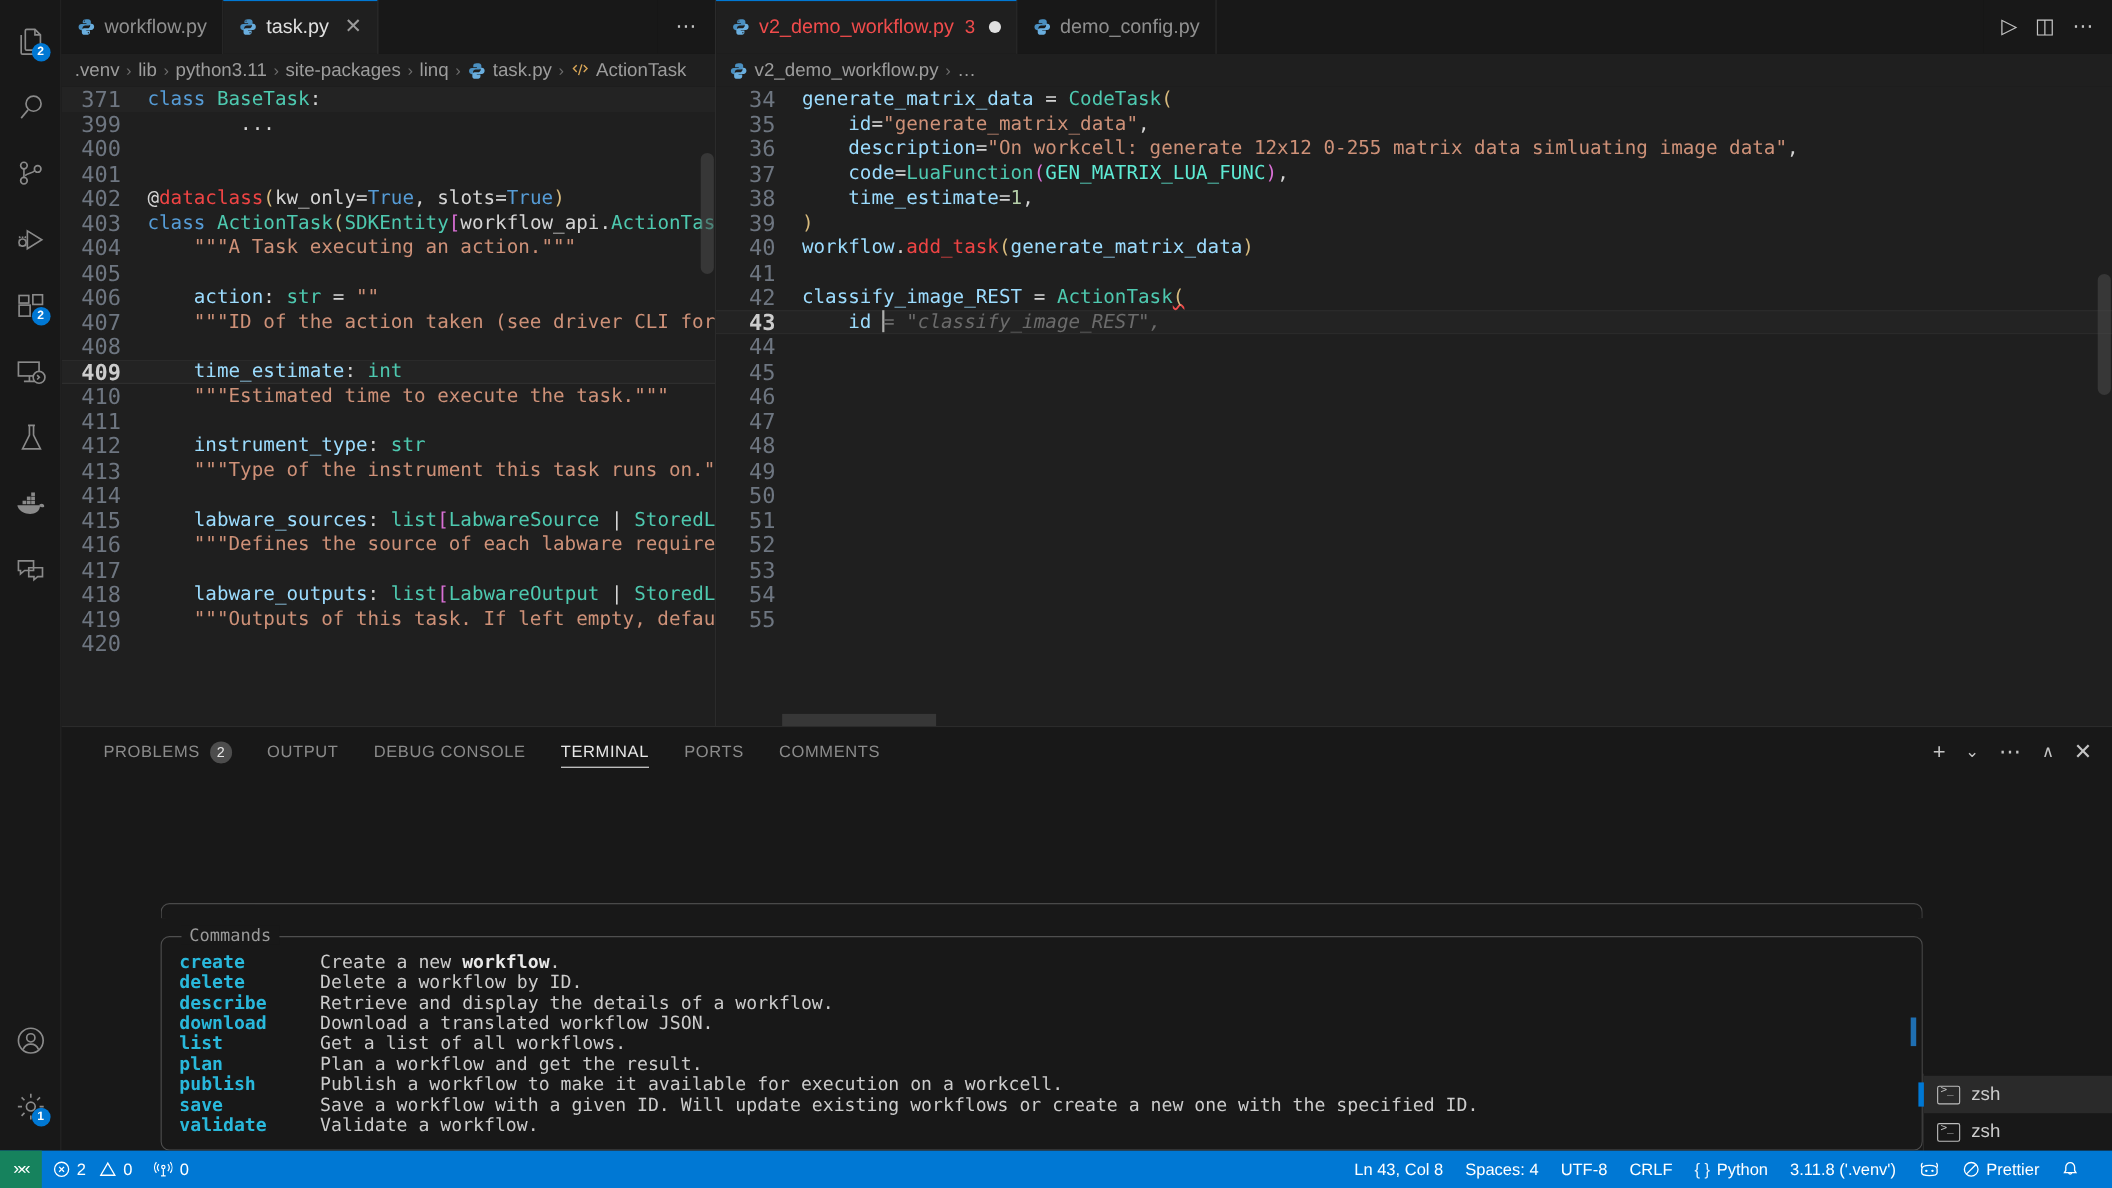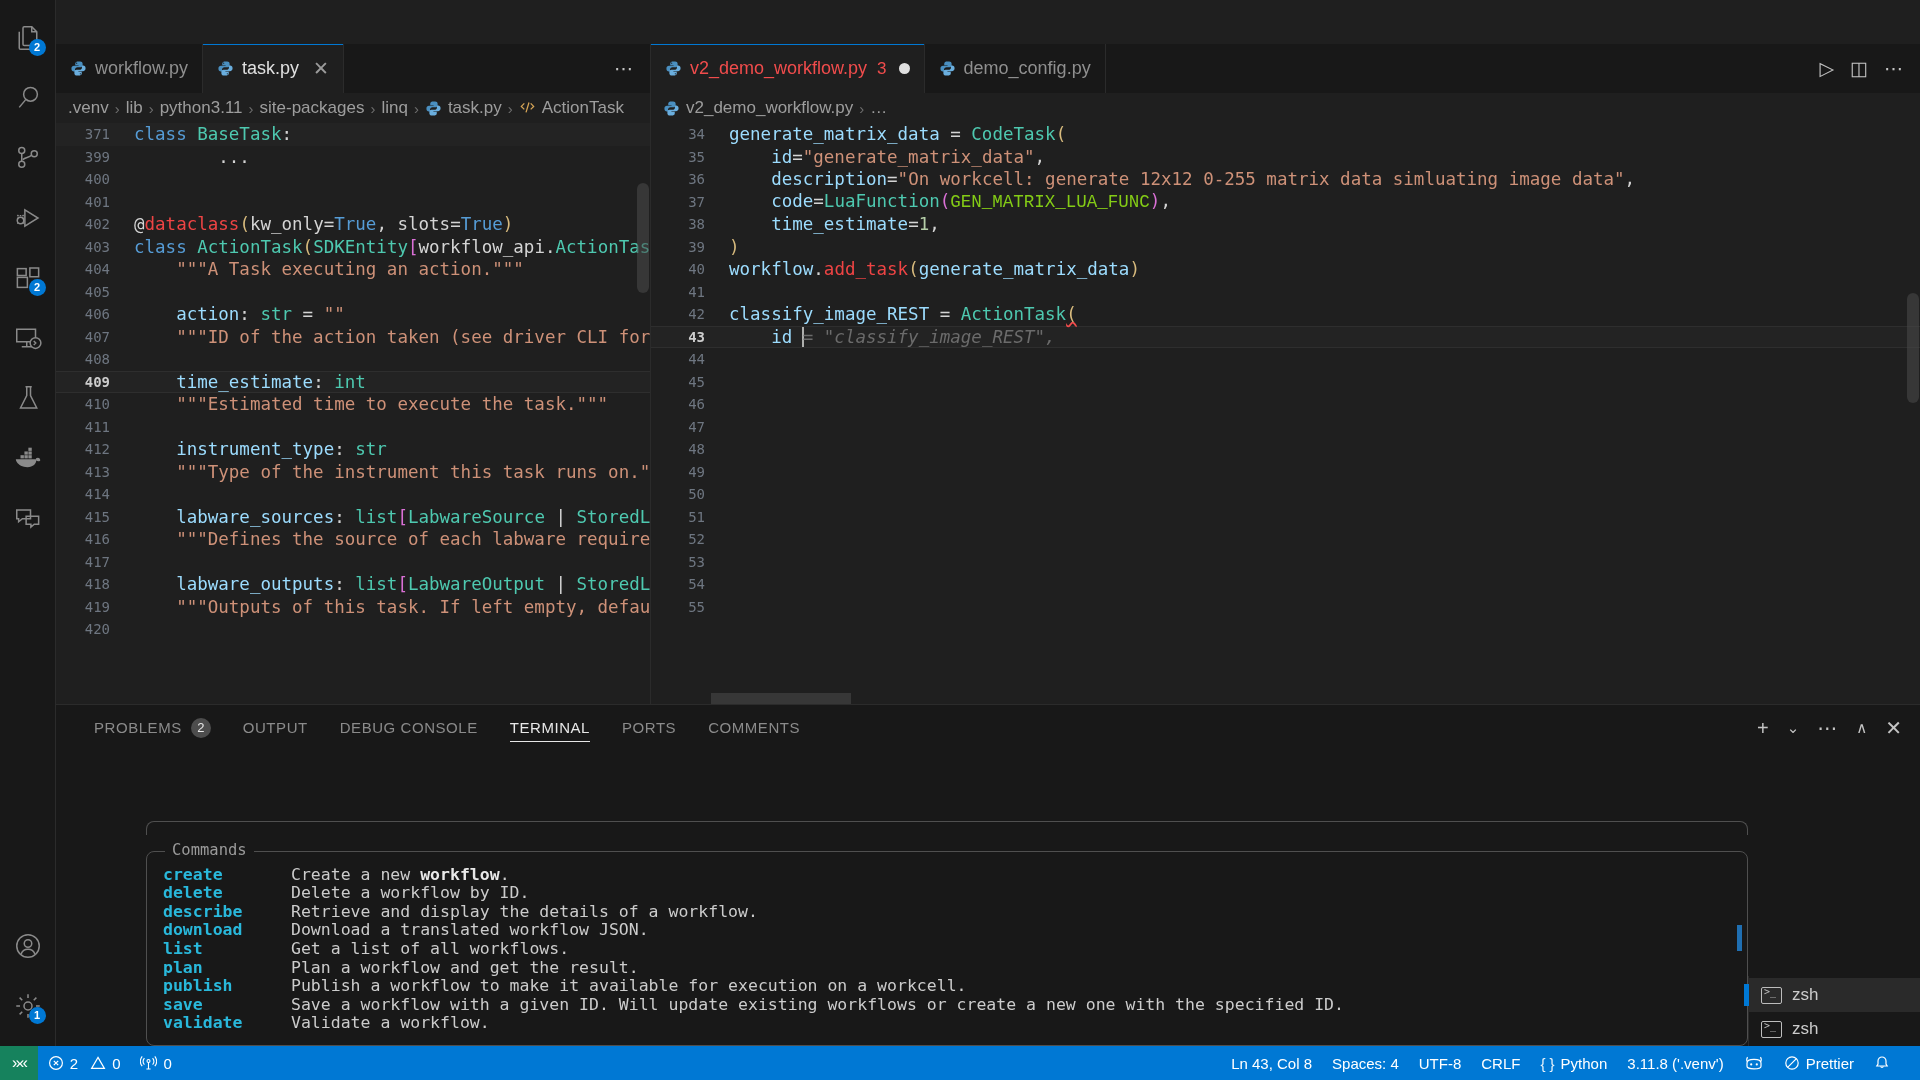--- a/index.html
+++ b/index.html
@@ -31,21 +31,21 @@
     background: #0078d4; color: #fff; border-radius: 10px;
     min-width: 17px; height: 17px; font-size: 11px; line-height: 17px;
     text-align: center; padding: 0 4px; font-weight: 600;
   }
   .docker-icon { width: 30px; height: 26px; }
 
   
   .main { flex: 1 1 auto; min-width: 0; display: flex; flex-direction: column; background: #1f1f1f; }
 
   
-  .editors { display: flex; height: 660px; flex: 0 0 660px; min-height: 0; margin-top: 44px; }
+  .editors { display: flex; height: 660px; flex: 0 0 660px; min-height: 0; }
   .egroup { display: flex; flex-direction: column; min-width: 0; background: #1f1f1f; }
   .egroup.left { flex: 0 0 595px; border-right: 1px solid #2b2b2b; }
   .egroup.right { flex: 1 1 auto; }
 
   .tabbar { height: 49px; background: #181818; display: flex; align-items: stretch; position: relative; flex: 0 0 49px; }
   .tab {
     display: flex; align-items: center; gap: 8px; padding: 0 14px;
     font-size: 18px; color: #8f8f8f; background: #181818;
     border-right: 1px solid #2b2b2b; cursor: pointer; white-space: nowrap;
     position: relative;
@@ -74,36 +74,36 @@
   .code-area { position: relative; flex: 1 1 auto; min-height: 0; overflow: hidden; background: #1f1f1f; }
   .code {
     font-family: "DejaVu Sans Mono", monospace;
     font-size: 17.5px; line-height: 22.5px; white-space: pre;
   }
   .cline { display: flex; height: 22.5px; align-items: center; }
   .cline.hl { background: #232323; }
   .cline.hl-border { box-shadow: inset 0 1px 0 #2e2e2e, inset 0 -1px 0 #2e2e2e; }
   .gutter {
     width: 72px; flex: 0 0 72px; text-align: right; padding-right: 18px;
-    color: #6e7681; font-family: "DejaVu Sans Mono", monospace; font-size: 14px;
+    color: #6e7681; font-family: "DejaVu Sans Mono", monospace; font-size: 20px;
   }
   .gutter.cur { color: #cccccc; font-weight: bold; }
   .ctext { flex: 1 1 auto; padding-left: 6px; position: relative; }
 
   
   .t-kw   { color: #569cd6; }
   .t-cls  { color: #4ec9b0; }
   .t-fn   { color: #ef4444; }
   .t-var  { color: #9cdcfe; }
   .t-str  { color: #ce9178; }
   .t-num  { color: #b5cea8; }
   .t-par  { color: #d7ba7d; }
   .t-par2 { color: #da70d6; }
   .t-plain{ color: #d4d4d4; }
-  .t-const{ color: #84cc16; font-family: Liberation Mono, monospace; }
+  .t-const{ color: #5eead4; }
   .t-ghost{ color: #6b6b6b; font-style: italic; }
   .squiggle {
     text-decoration: underline wavy #f14c4c; text-decoration-skip-ink: none;
   }
   .cursor {
     display: inline-block; width: 2px; height: 20px; background: #aeafad;
     vertical-align: -4px; margin: 0 -1px;
   }
   .scroll-v {
     position: absolute; right: 1px; width: 12px; background: #4a4a4a; border-radius: 6px; opacity: .55;

